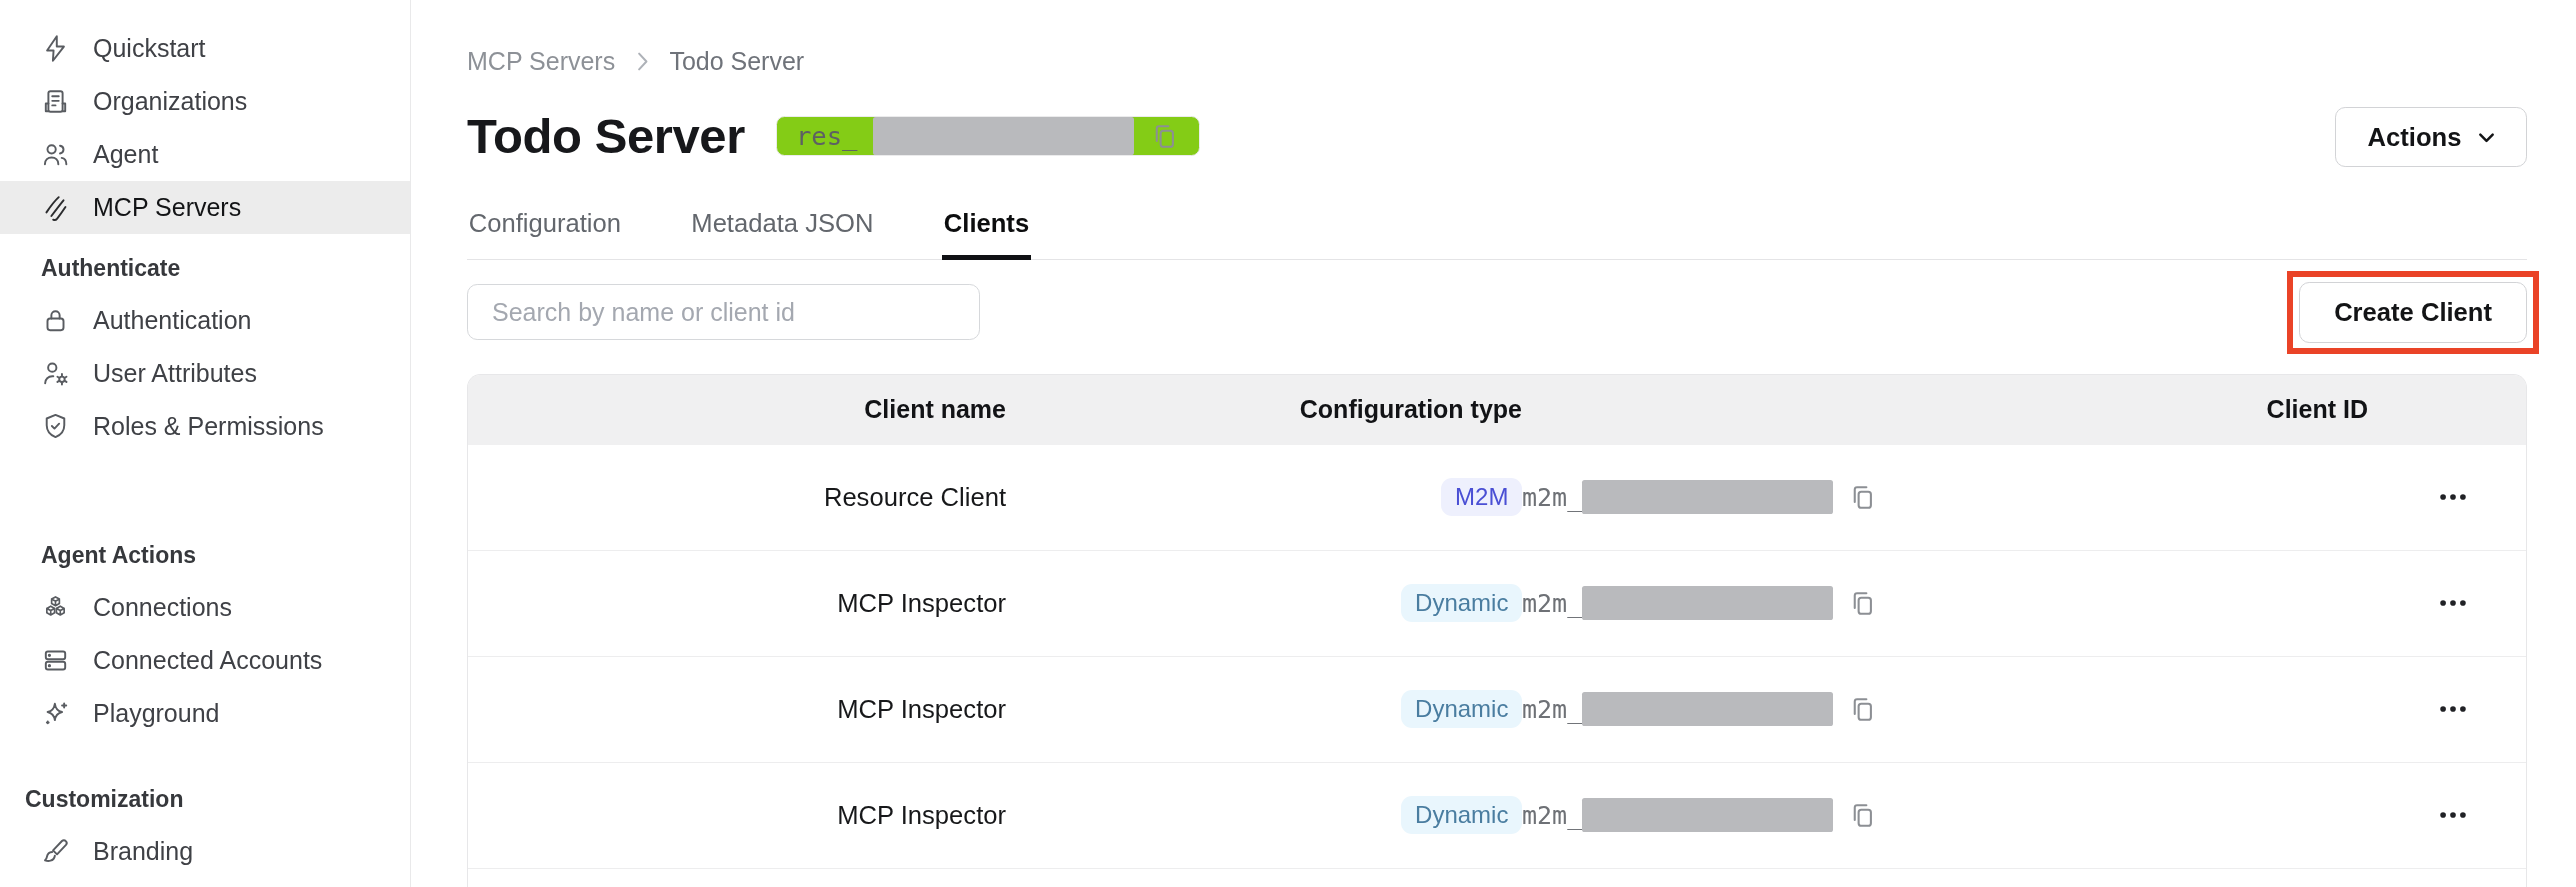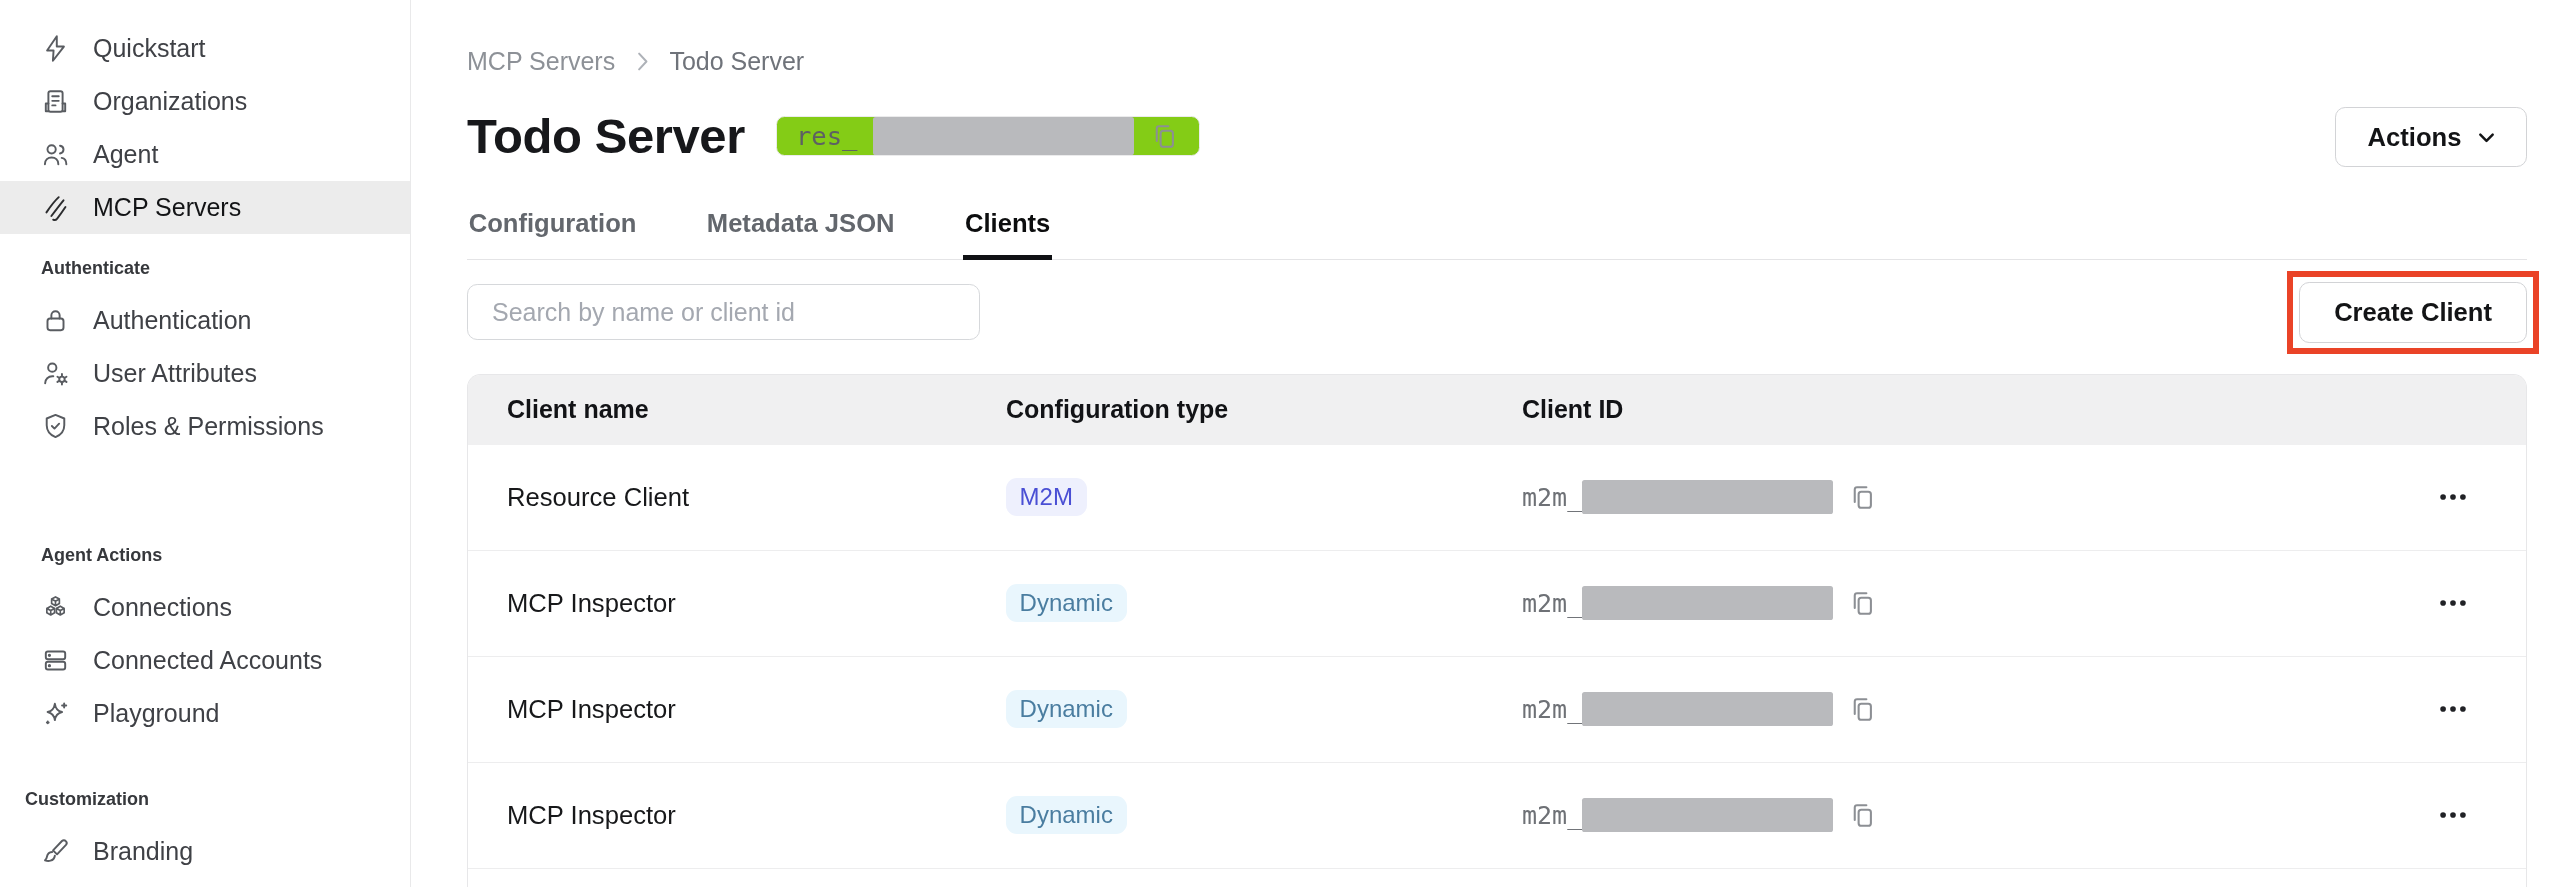--- a/index.html
+++ b/index.html
@@ -8,21 +8,21 @@
   #app { display:flex; width:2576px; height:887px; }
 
   
   .sidebar { width:411px; flex:none; border-right:1.7px solid #e9e9ea; padding-top:22px; background:#fff; }
   .side-item { height:53px; display:flex; align-items:center; padding-left:40px; gap:22px;
                font-size:25px; color:#3f4146; cursor:pointer; }
   .side-item svg { width:31px; height:31px; flex:none; stroke:#595c61; }
   .side-item.selected { background:#ececec; color:#131416; font-weight:500; }
   .side-item.selected svg { stroke:#2b2c2e; }
   .side-header { margin-top:8.5px; height:51px; display:flex; align-items:center; padding-left:41px;
-                 font-size:18px; font-weight:700; color:#36383c; }
+                 font-size:23px; font-weight:700; color:#36383c; }
   .side-header.gap-lg { margin-top:77px; }
   .side-header.gap-md { margin-top:34px;padding-left:25px; }
 
   
   .main { flex:1; position:relative; padding:44px 49px 0 56px; }
   .breadcrumb { display:flex; align-items:center; gap:13.6px; font-size:25px; color:#8d9197; line-height:34px; }
   .breadcrumb .crumb-current { color:#6f737a; }
   .breadcrumb svg { width:27px; height:27px; stroke:#aeb2b8; }
   .crumb { cursor:pointer; }
 
@@ -35,37 +35,37 @@
   .copy-btn { background:none; border:none; cursor:pointer; display:flex; align-items:center; padding:0; }
   .copy-btn svg { width:31px; height:31px; stroke:#8c8f94; }
 
   .actions-btn { position:absolute; top:107px; right:49px; height:60px; padding:0 25.6px 0 32px;
                  background:#fff; border:1.7px solid #d2d3d6; border-radius:10.2px; display:flex;
                  align-items:center; gap:12px; font-size:25.6px; font-weight:700; color:#131416; cursor:pointer;
                  font-family:inherit; }
   .actions-btn svg { width:27px; height:27px; stroke:#131416; }
 
   .tabs { margin-top:25.6px; display:flex; gap:67px; border-bottom:1.7px solid #e4e4e6; }
-  .tab { font-size:25.6px; font-weight:700; color:#63676d; padding:13.6px 1.7px 17px;
+  .tab { font-size:25.6px; font-weight:400; color:#63676d; padding:13.6px 1.7px 17px;
          border-bottom:5.1px solid transparent; margin-bottom:-1.7px; cursor:pointer; }
   .tab.active { color:#0c0d0e; font-weight:700; border-bottom-color:#101114; }
 
   .toolbar { margin-top:22px; display:flex; justify-content:space-between; align-items:center; }
   .search-input { width:513px; height:56px; border:1.7px solid #d6d8db; border-radius:10.2px;
                   padding:0 24px; font-size:25px; font-family:inherit; color:#2a2b2e; outline:none; }
   .search-input::placeholder { color:#a4a8b0; }
   .annotated { position:relative; }
   .create-btn { height:61px; padding:0 34px; background:#fff; border:1.7px solid #d2d3d6; border-radius:10.2px;
                 font-size:25.6px; font-weight:700; color:#131416; cursor:pointer; font-family:inherit; }
   .annotation-box { position:absolute; top:-11px; left:-12px; right:-12px; bottom:-11px;
                     border:6px solid #ea4327; pointer-events:none; }
 
   
   .table { margin-top:31px; border:1.7px solid #e7e7e9; border-bottom:none; border-radius:13.6px 13.6px 0 0; }
-  .tr { display:grid; grid-template-columns:499px 516px 1fr 119px; align-items:center; padding:0 39px; }
+  .tr { display:grid; grid-template-columns:499px 516px 1fr 119px; align-items:center; padding:0 39px;text-align:right; }
   .thead { height:70px; background:#f0f0f1; border-radius:12px 12px 0 0; }
   .thead .th { font-size:25px; font-weight:700; color:#121316; }
   .trow { height:106px; border-bottom:1.7px solid #ededee; background:#fff; }
   .cell-name { font-size:25.6px; color:#17181a; }
   .badge { display:inline-block; font-size:24px; padding:6px 13.6px; border-radius:11px; line-height:1.1; }
   .badge--m2m { color:#4a4fd4; background:#eef0fd; }
   .badge--dynamic { color:#4a7da0; background:#e9f6fd; }
   .cell-id { display:flex; align-items:center; }
   .cell-id .mono { font-family:"DejaVu Sans Mono", monospace; font-size:25px; color:#6e7176; }
   .cell-id .redact { width:251px; height:34px; }

